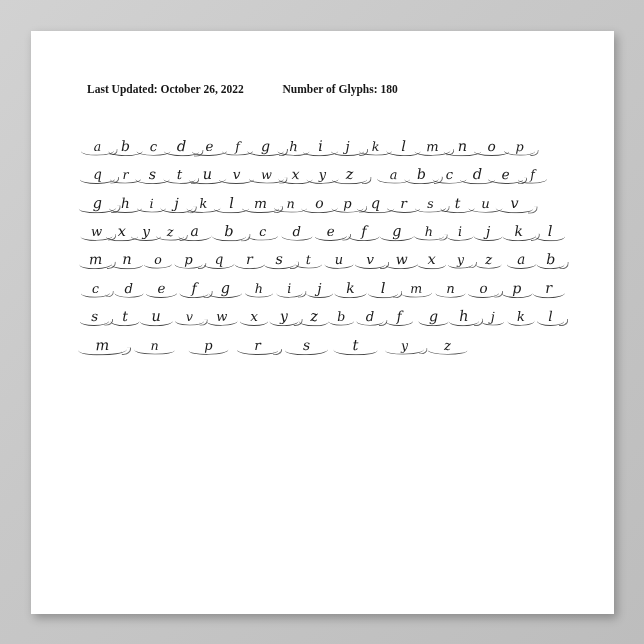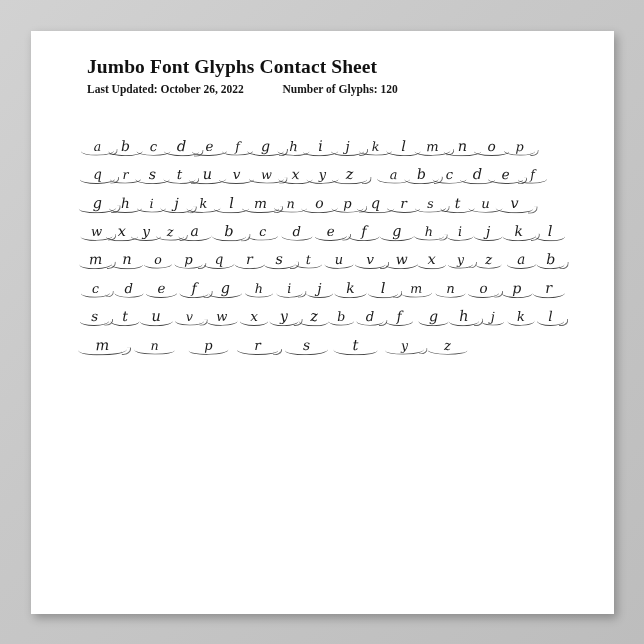--- a/index.html
+++ b/index.html
@@ -114,25 +114,24 @@
     display: inline-block;
   }
 </style>
 </head>
 <body>
 
 <div id="stage">
   <div id="poster">
     <div id="poster-inner">
 
-      <div class="title">Jumbo Font Glyphs Contact Sheet</div>
 
       <div class="subline">
         <span class="sub-left">Last Updated: October 26, 2022</span>
-        <span class="sub-right">Number of Glyphs: 120</span>
+        <span class="sub-right">Number of Glyphs: 180</span>
       </div>
 
       <div class="glyph-grid" id="glyph-grid">
           <div class="glyph-row">
             <span class="glyph tail" style="width: 29px; transform: scale(0.94) rotate(-1.2deg);">a</span>
             <span class="glyph" style="width: 27px; transform: scale(1.045) rotate(-0.4deg);">b</span>
             <span class="glyph" style="width: 29px; transform: scale(0.975) rotate(0.4deg);">c</span>
             <span class="glyph tail" style="width: 27px; transform: scale(1.08) rotate(1.2deg);">d</span>
             <span class="glyph" style="width: 29px; transform: scale(1.01) rotate(-1.2deg);">e</span>
             <span class="glyph" style="width: 27px; transform: scale(0.94) rotate(-0.4deg);">f</span>

